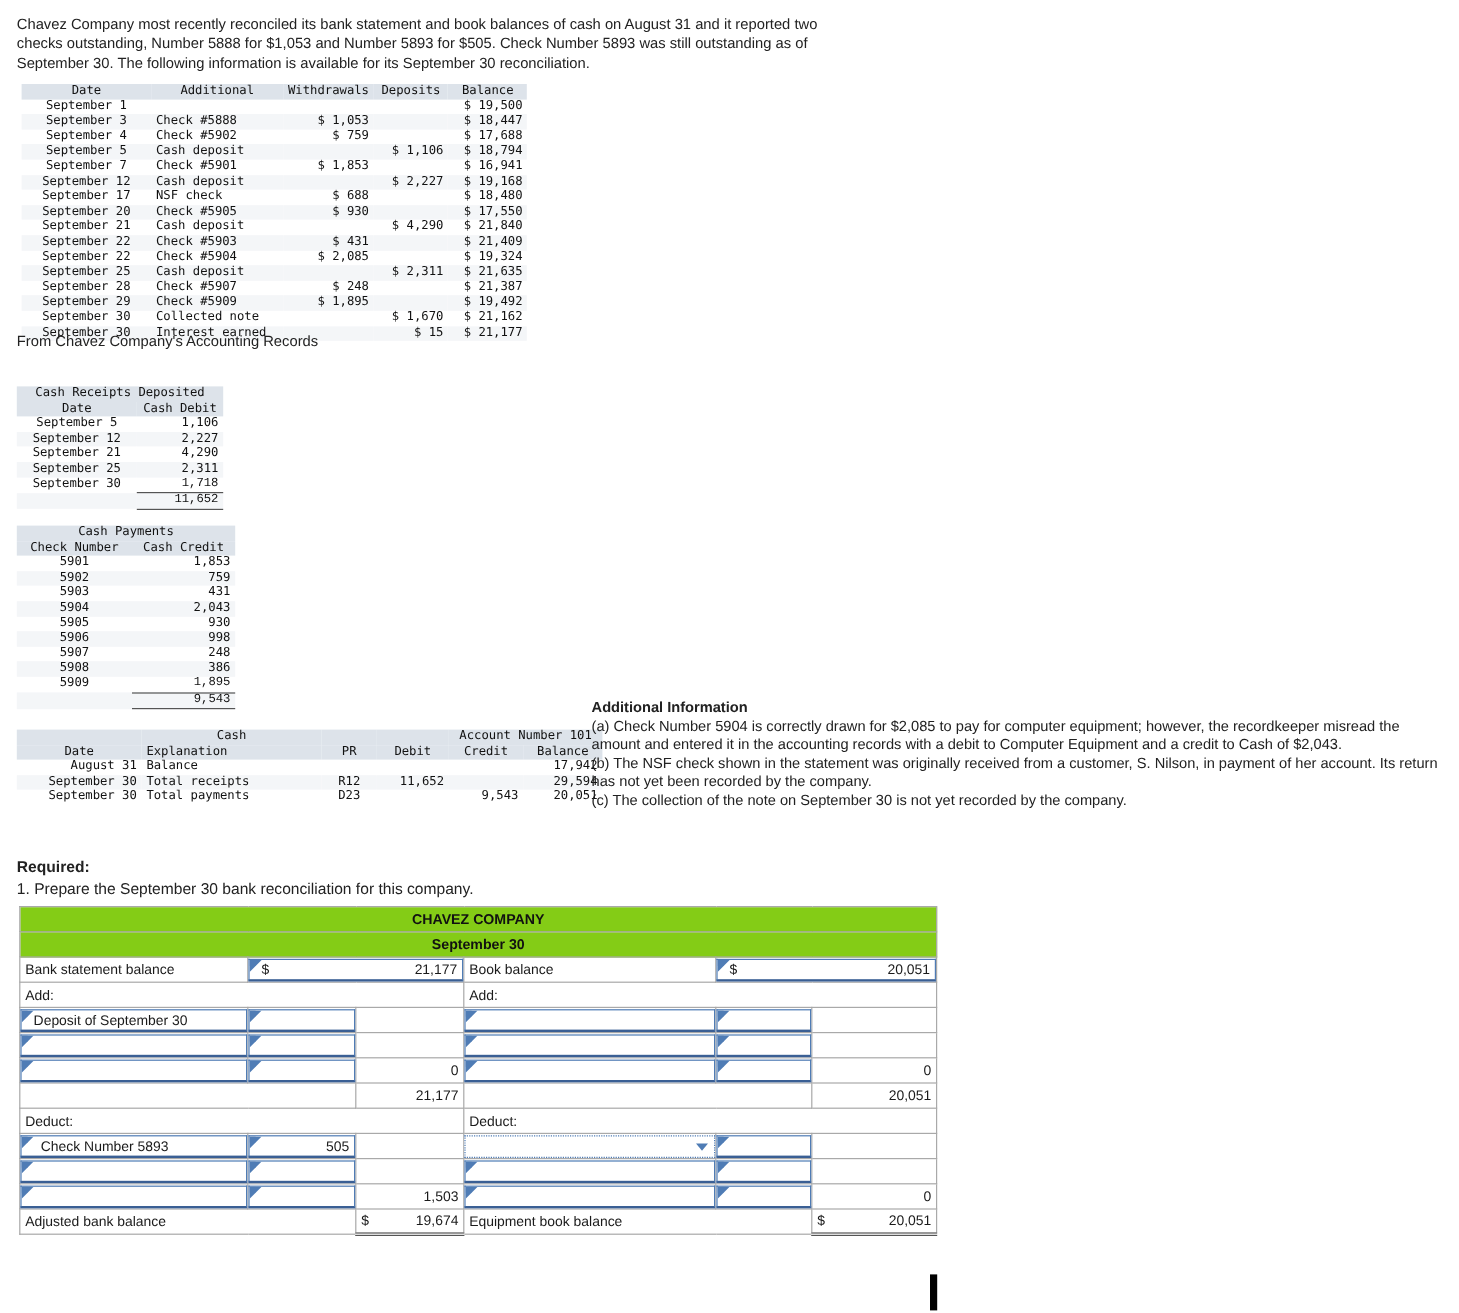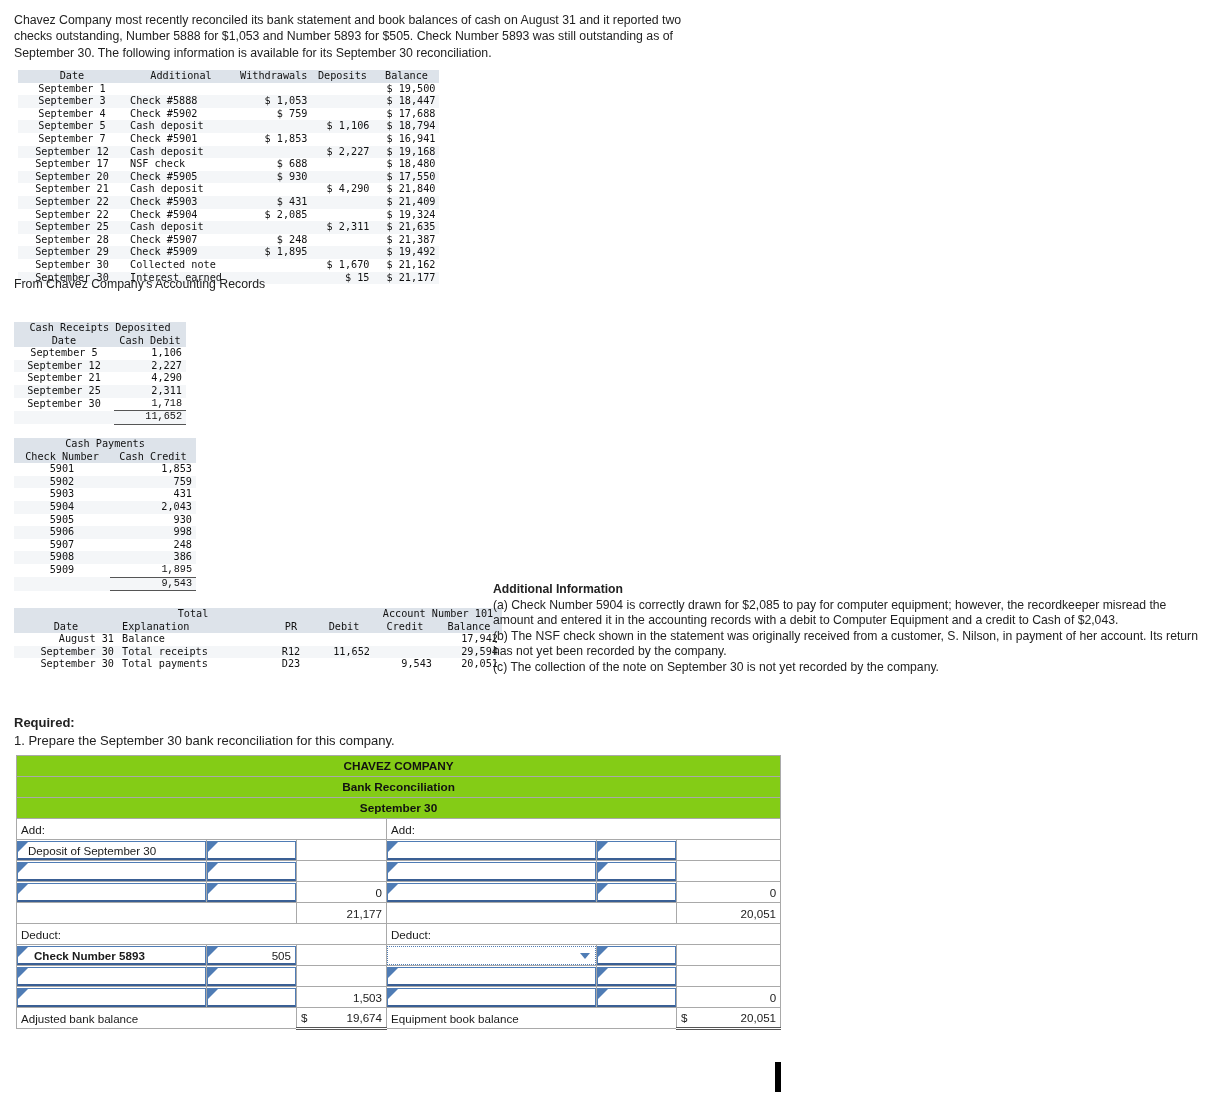--- a/index.html
+++ b/index.html
@@ -90,21 +90,21 @@
   #recon .hdr {
     background:#84cc16;
     text-align:center;
     font-weight:bold;
     font-size:11.8px;
     height:21px;
     color:#111;
   }
   #recon .lbl { text-align:left; }
   #recon .num { text-align:right; }
-  .pad-in { padding-left:16px !important;font-weight:bold; }
+  .pad-in { padding-left:16px !important; }
 
   
   #recon td.host { padding:0; border:1px solid #a9a9a9; position:relative; }
 
   .fld {
     position:relative;
     display:block;
     height:19px;
     margin:0;
     border:1.4px solid #4f7cb5;
@@ -187,21 +187,21 @@
       <td class="c-v ctr">Cash Credit</td>
     </tr>
   </thead>
   <tbody id="payments-body"><tr><td class="c-n ctr">5901</td><td class="c-v">1,853</td></tr><tr><td class="c-n ctr">5902</td><td class="c-v">759</td></tr><tr><td class="c-n ctr">5903</td><td class="c-v">431</td></tr><tr><td class="c-n ctr">5904</td><td class="c-v">2,043</td></tr><tr><td class="c-n ctr">5905</td><td class="c-v">930</td></tr><tr><td class="c-n ctr">5906</td><td class="c-v">998</td></tr><tr><td class="c-n ctr">5907</td><td class="c-v">248</td></tr><tr><td class="c-n ctr">5908</td><td class="c-v">386</td></tr><tr><td class="c-n ctr">5909</td><td class="c-v rule-bot">1,895</td></tr><tr><td class="c-n"></td><td class="c-v rule-bot">9,543</td></tr></tbody>
 </table>
 
 <table class="mono" id="tbl-cash">
   <thead>
     <tr>
       <td class="c-date"></td>
-      <td class="c-exp ctr">Total</td>
+      <td class="c-exp ctr">Cash</td>
       <td class="c-pr"></td>
       <td class="c-dr"></td>
       <td class="c-cr ctr" colspan="2">Account Number 101</td>
     </tr>
     <tr>
       <td class="c-date ctr">Date</td>
       <td class="c-exp lft">Explanation</td>
       <td class="c-pr ctr">PR</td>
       <td class="c-dr ctr">Debit</td>
       <td class="c-cr ctr">Credit</td>
@@ -230,27 +230,40 @@
       <col style="width:90px">
     <col style="width:210px">
       <col style="width:80px">
       <col style="width:104px">
   </colgroup>
   <tbody>
     <tr>
         <td class="hdr" colspan="6">CHAVEZ COMPANY</td>
       </tr>
     <tr>
-        <td class="hdr" colspan="6">Bank Reconciliation</td>
-      </tr>
-    <tr>
         <td class="hdr" colspan="6">September 30</td>
       </tr>
   </tbody>
   <tbody id="recon-body">
+      <tr>
+        <td class="lbl">Bank statement balance</td>
+        <td class="host" colspan="2">
+          <div class="fld" style="display: flex; justify-content: space-between;">
+            <span>$</span>
+            <span>21,177</span>
+          </div>
+        </td>
+        <td class="lbl">Book balance</td>
+        <td class="host" colspan="2">
+          <div class="fld" style="display: flex; justify-content: space-between;">
+            <span>$</span>
+            <span>20,051</span>
+          </div>
+        </td>
+      </tr>
       <tr>
         <td class="lbl" colspan="3">Add:</td>
         <td class="lbl" colspan="3">Add:</td>
       </tr>
       <tr>
         <td class="host">
           <div class="fld">Deposit of September 30</div>
         </td>
         <td class="host">
           <div class="fld r"></div>

